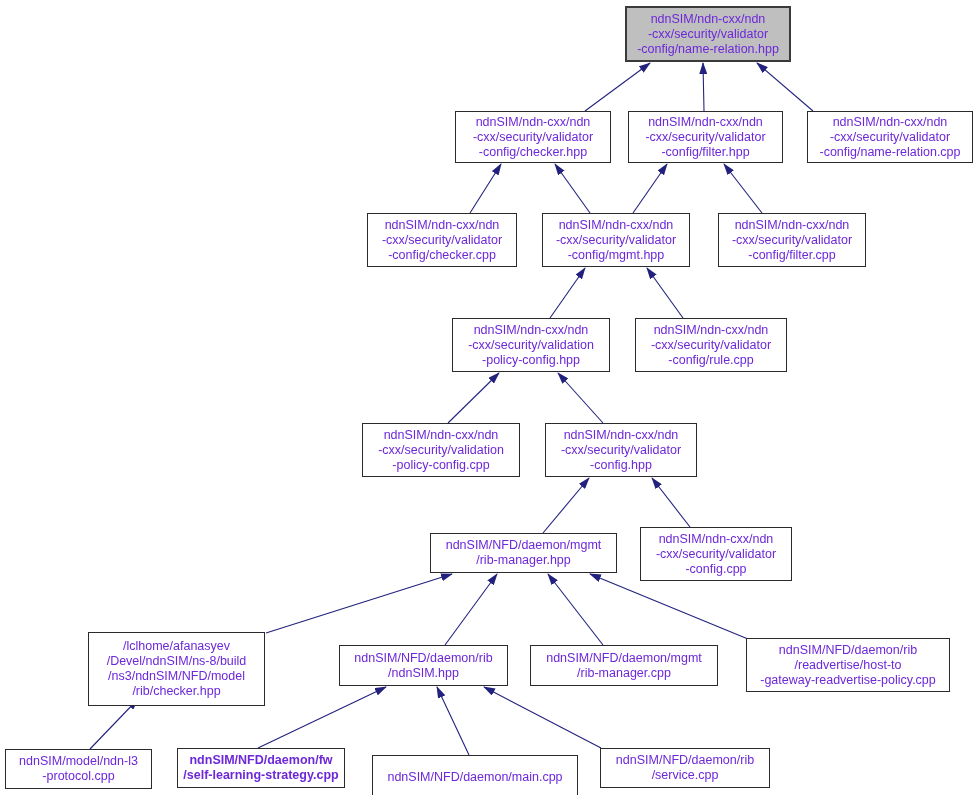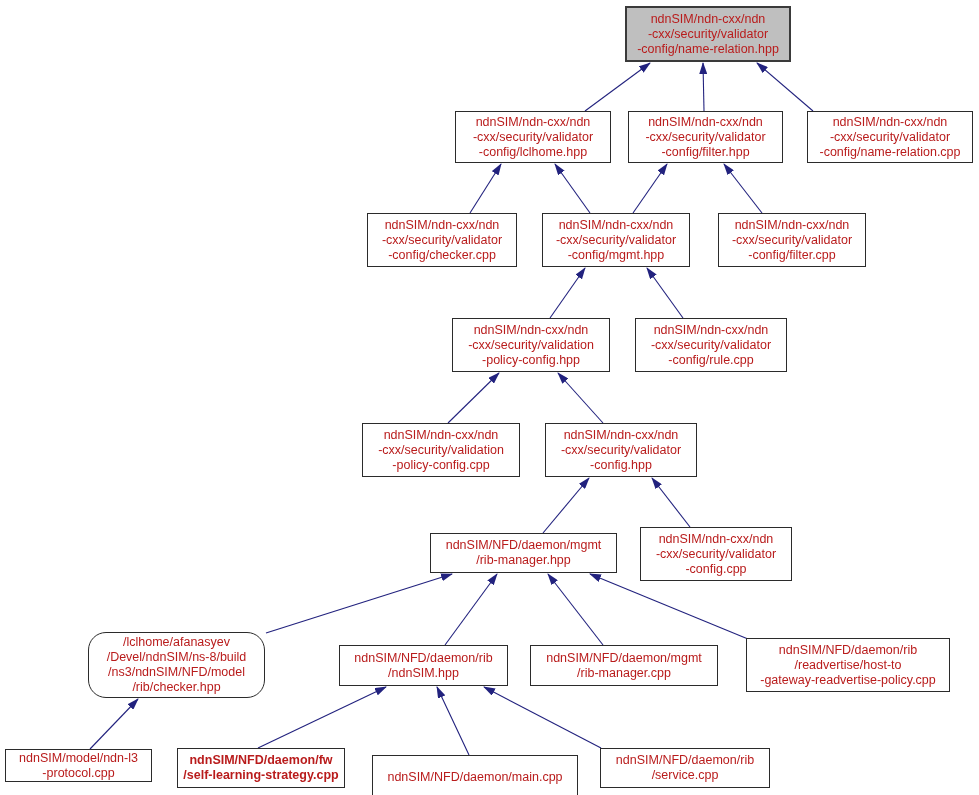--- a/index.html
+++ b/index.html
@@ -13,21 +13,21 @@
   #edge-layer{position:absolute;left:0;top:0;width:979px;height:795px;}
   .node{
     position:absolute;
     box-sizing:border-box;
     display:flex;
     flex-direction:column;
     justify-content:center;
     align-items:center;
     background:#ffffff;
     border:1px solid #2b2b2b;
-    color:#b91c1c;
+    color:#6d28d9;
     font-size:12.5px;
     line-height:15px;
     text-align:center;
     white-space:nowrap;
     cursor:pointer;
   }
   .node.root{
     background:#bfbfbf;
     border:2px solid #3a3a3a;
     cursor:default;
@@ -68,21 +68,21 @@
     </svg>
   <div id="node-layer">
       <div class="node root" style="left: 625px; top: 6px; width: 166px; height: 56px;">
         <span>ndnSIM/ndn-cxx/ndn</span>
         <span>-cxx/security/validator</span>
         <span>-config/name-relation.hpp</span>
       </div>
       <div class="node" style="left: 455px; top: 111px; width: 156px; height: 52px;">
         <span>ndnSIM/ndn-cxx/ndn</span>
         <span>-cxx/security/validator</span>
-        <span>-config/lclhome.hpp</span>
+        <span>-config/checker.hpp</span>
       </div>
       <div class="node" style="left: 628px; top: 111px; width: 155px; height: 52px;">
         <span>ndnSIM/ndn-cxx/ndn</span>
         <span>-cxx/security/validator</span>
         <span>-config/filter.hpp</span>
       </div>
       <div class="node" style="left: 807px; top: 111px; width: 166px; height: 52px;">
         <span>ndnSIM/ndn-cxx/ndn</span>
         <span>-cxx/security/validator</span>
         <span>-config/name-relation.cpp</span>
@@ -124,40 +124,40 @@
       </div>
       <div class="node" style="left: 430px; top: 533px; width: 187px; height: 40px;">
         <span>ndnSIM/NFD/daemon/mgmt</span>
         <span>/rib-manager.hpp</span>
       </div>
       <div class="node" style="left: 640px; top: 527px; width: 152px; height: 54px;">
         <span>ndnSIM/ndn-cxx/ndn</span>
         <span>-cxx/security/validator</span>
         <span>-config.cpp</span>
       </div>
-      <div class="node" style="left: 88px; top: 632px; width: 177px; height: 66px; border-radius: 18px;">
+      <div class="node" style="left: 88px; top: 632px; width: 177px; height: 74px;">
         <span>/lclhome/afanasyev</span>
         <span>/Devel/ndnSIM/ns-8/build</span>
         <span>/ns3/ndnSIM/NFD/model</span>
         <span>/rib/checker.hpp</span>
       </div>
       <div class="node" style="left: 339px; top: 645px; width: 169px; height: 41px;">
         <span>ndnSIM/NFD/daemon/rib</span>
         <span>/ndnSIM.hpp</span>
       </div>
       <div class="node" style="left: 530px; top: 645px; width: 188px; height: 41px;">
         <span>ndnSIM/NFD/daemon/mgmt</span>
         <span>/rib-manager.cpp</span>
       </div>
       <div class="node" style="left: 746px; top: 638px; width: 204px; height: 54px;">
         <span>ndnSIM/NFD/daemon/rib</span>
         <span>/readvertise/host-to</span>
         <span>-gateway-readvertise-policy.cpp</span>
       </div>
-      <div class="node" style="left: 5px; top: 749px; width: 147px; height: 33px; justify-content: center;">
+      <div class="node" style="left: 5px; top: 749px; width: 147px; height: 40px; justify-content: center;">
         <span>ndnSIM/model/ndn-l3</span>
         <span>-protocol.cpp</span>
       </div>
       <div class="node" style="left: 177px; top: 748px; width: 168px; height: 40px; font-weight: bold;">
         <span>ndnSIM/NFD/daemon/fw</span>
         <span>/self-learning-strategy.cpp</span>
       </div>
       <div class="node" style="left: 372px; top: 755px; width: 206px; height: 44px;">
         <span>ndnSIM/NFD/daemon/main.cpp</span>
       </div>

